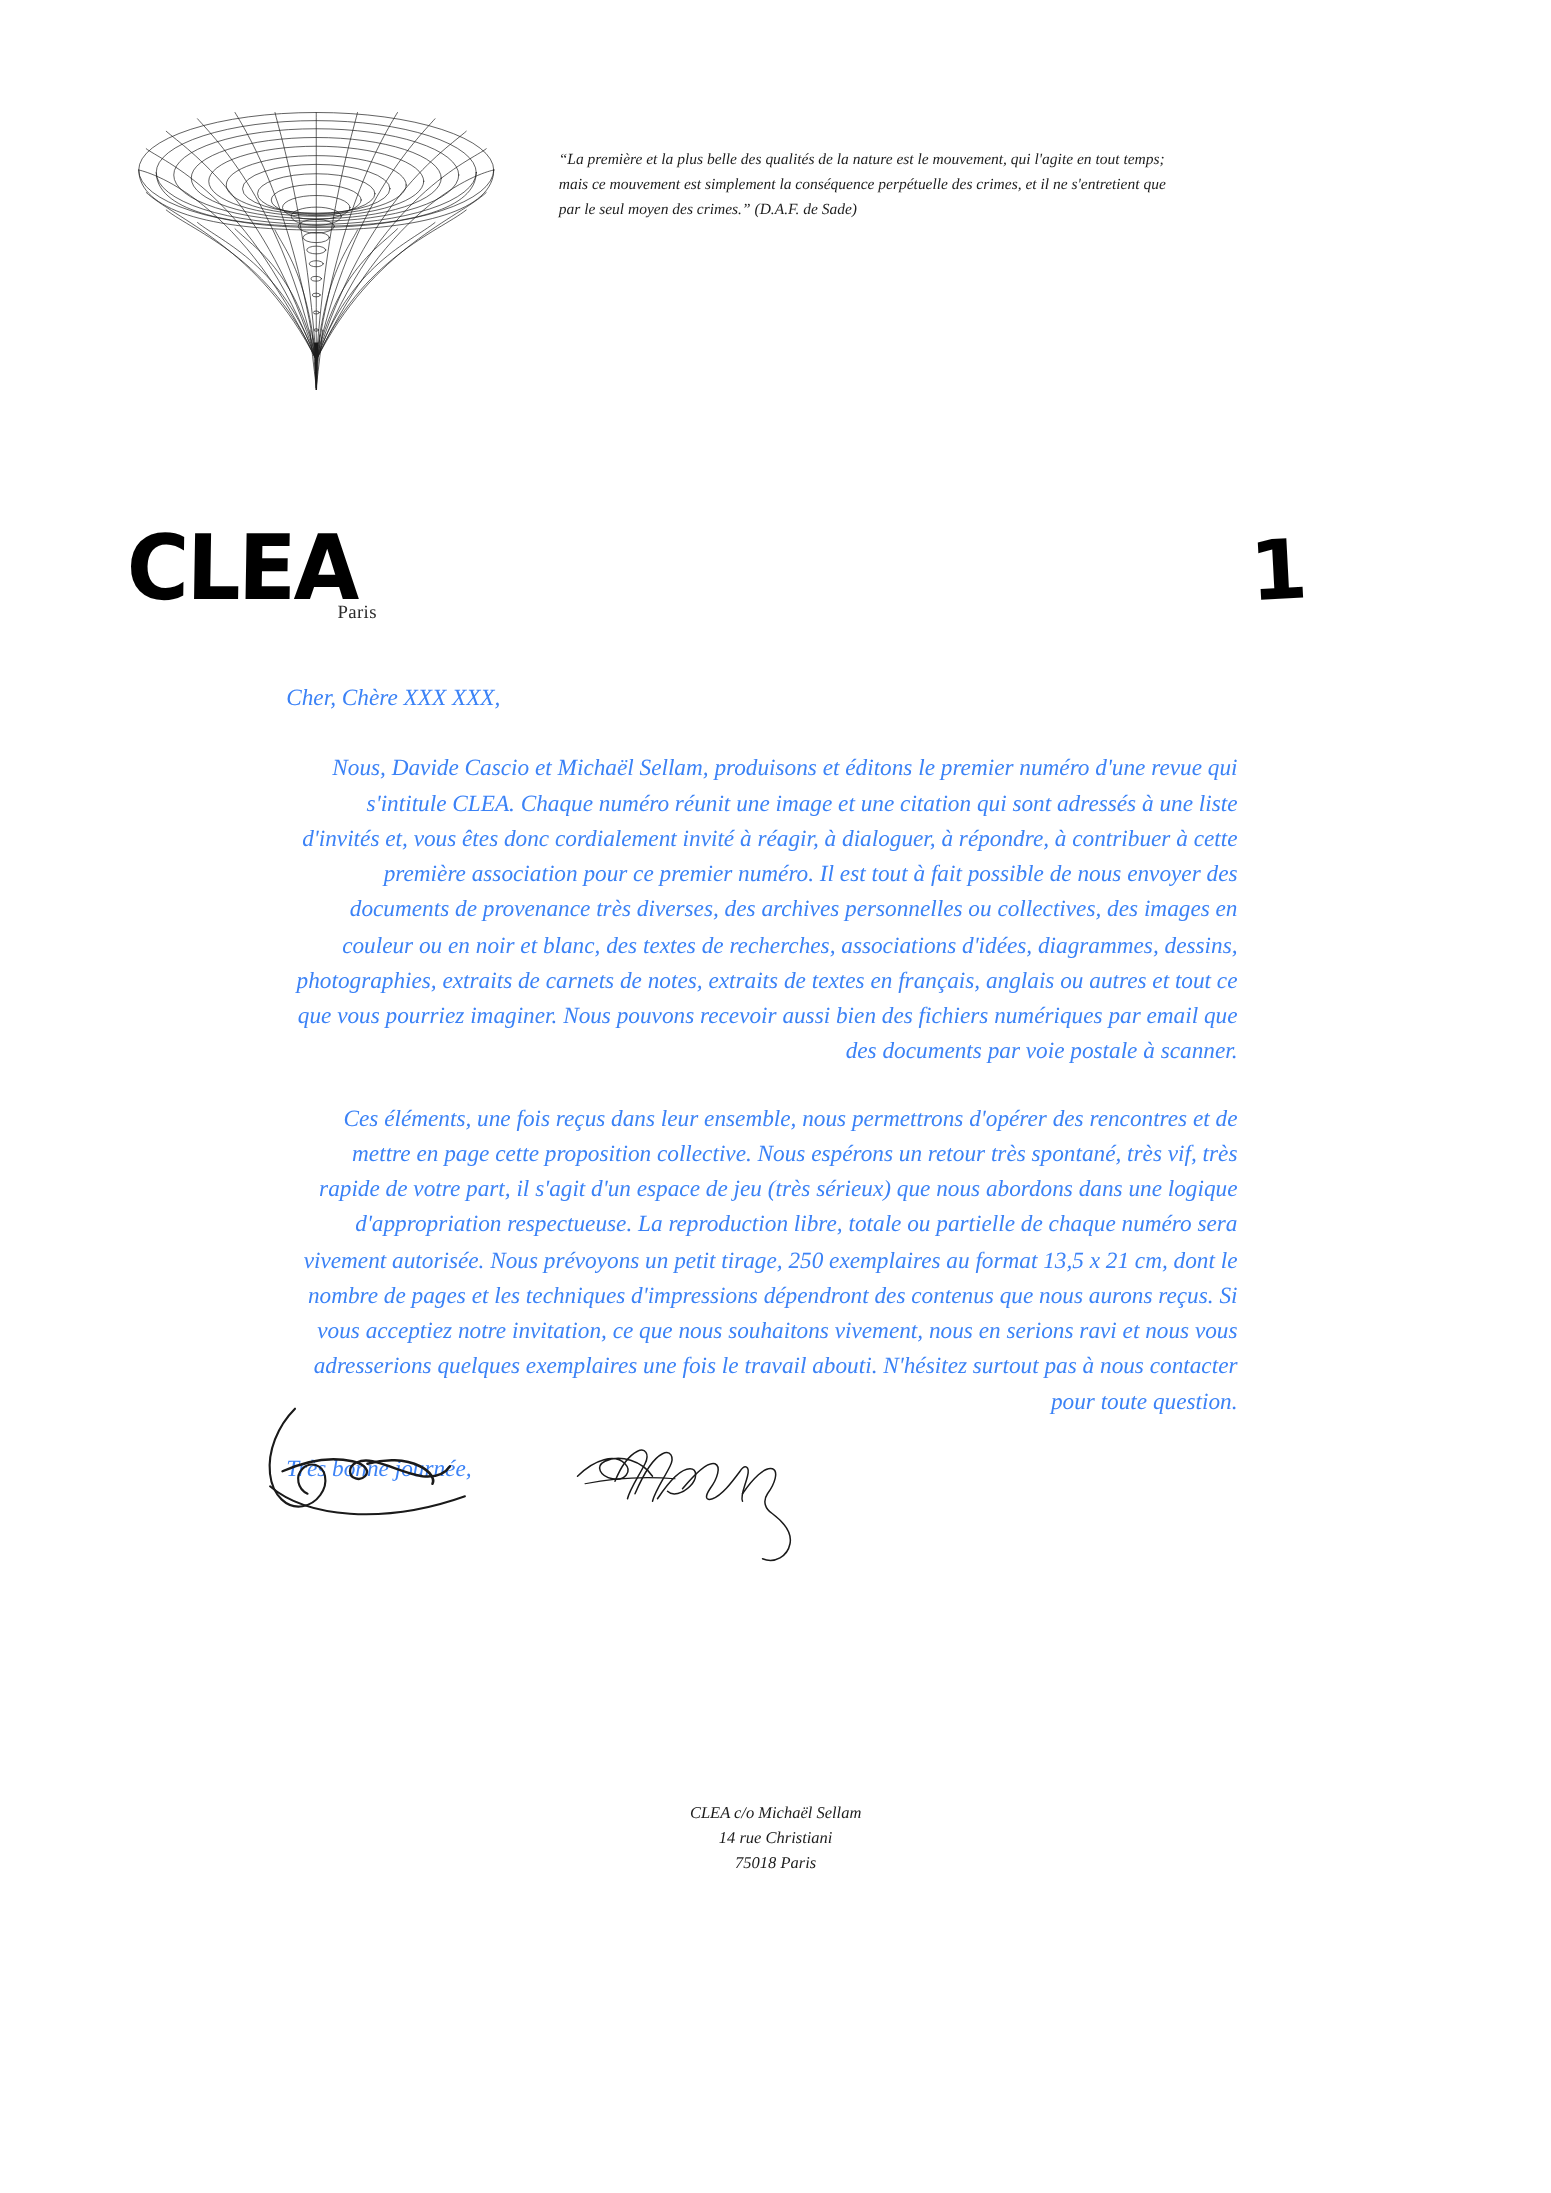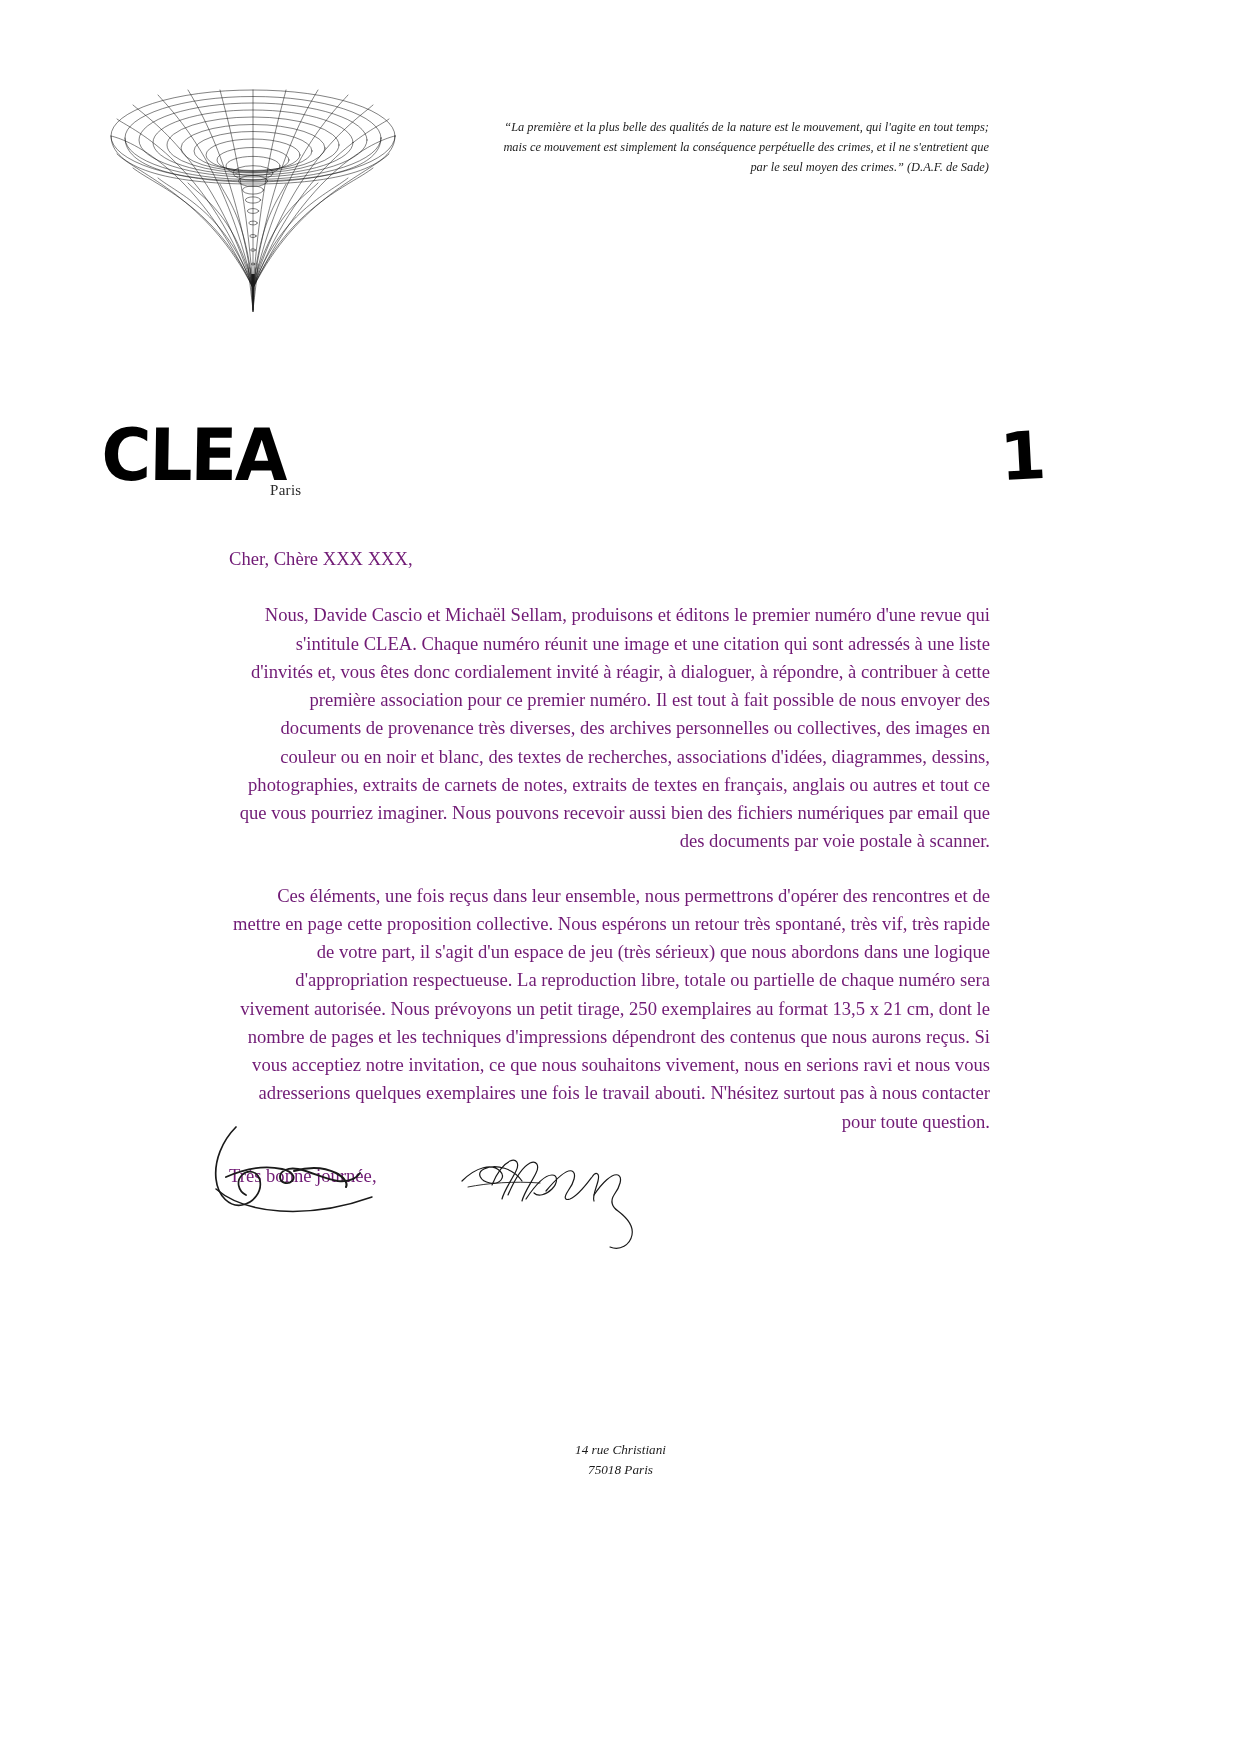--- a/index.html
+++ b/index.html
@@ -30,21 +30,21 @@
   #epigraph {
     position: absolute;
     left: 447px;
     top: 117px;
     width: 542px;
     font-family: "Liberation Serif", serif;
     font-style: italic;
     font-size: 12.4px;
     line-height: 1.62;
     color: #1c1c1c;
-    text-align: right;
+    text-align: left;
   }
 
   
   #masthead {
     position: absolute;
     left: 62px;
     top: 420px;
     width: 260px;
     height: 96px;
     margin-left: 40px;
@@ -83,23 +83,24 @@
     transform: rotate(-3deg);
   }
 
   
   #letter {
     position: absolute;
     left: 229px;
     top: 545px;
     width: 761px;
     font-family: "Liberation Serif", serif;
+    font-style: italic;
     font-size: 18.6px;
     line-height: 1.52;
-    color: #701a75;
+    color: #3b82f6;
   }
   #letter .salutation { margin: 0 0 28px 0; }
   #letter .para { margin: 0 0 26px 0; text-align: right; }
   #letter .closing { margin: 26px 0 0 0; }
   #letter .signoff-names { margin: 36px 0 0 0; }
 
   
   #signatures {
     position: absolute;
     left: 196px;
@@ -229,15 +230,16 @@
       <path d="M350 66 C 360 54, 370 44, 376 46 C 381 48, 378 58, 372 66 C 368 72, 368 76, 374 74
                C 382 71, 390 60, 396 52 C 400 46, 404 48, 402 56 C 400 64, 396 72, 398 76" stroke-width="1.2"></path>
       <path d="M398 70 C 406 58, 416 48, 422 50 C 427 52, 424 62, 418 70 C 414 76, 416 82, 422 86
                C 430 92, 438 100, 436 110 C 434 120, 424 126, 414 122" stroke-width="1.2"></path>
       <path d="M272 62 C 292 58, 318 56, 344 58" stroke-width="0.9"></path>
     </g>
   </svg>
 </div>
 
 <div id="footer">
+  <div>CLEA c/o Michaël Sellam</div>
   <div>14 rue Christiani</div>
   <div>75018 Paris</div>
 </div>
 
 </body></html>

